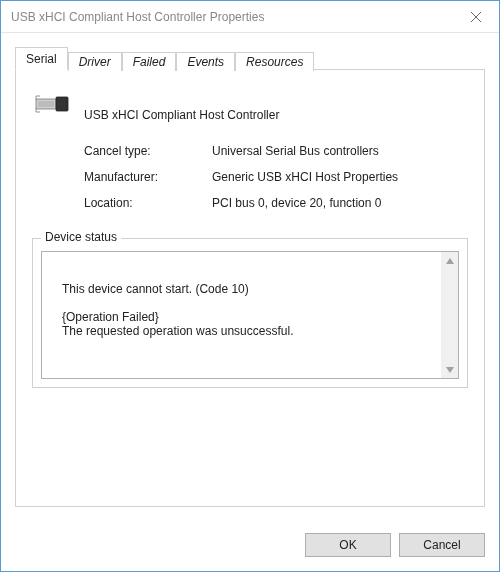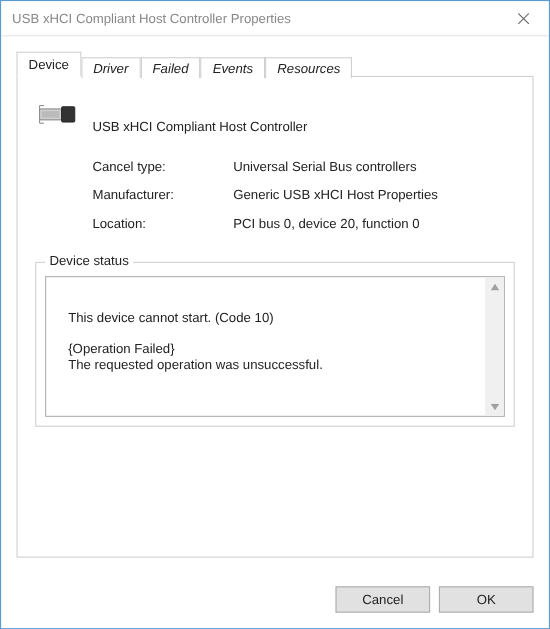--- a/index.html
+++ b/index.html
@@ -177,21 +177,21 @@
     <span class="titlebar-text">USB xHCI Compliant Host Controller Properties</span>
     <div class="titlebar-close">
       <svg viewBox="0 0 10 10">
           <path d="M0 0 L10 10 M10 0 L0 10" stroke="currentColor" stroke-width="1" fill="none"></path>
         </svg>
     </div>
   </div>
 
   <div class="content">
     <div class="tab-strip">
-      <div class="tab active"><span>Device</span></div>
+      <div class="tab active"><span>Serial</span></div>
       <div class="tab"><span>Driver</span></div>
       <div class="tab"><span>Failed</span></div>
       <div class="tab"><span>Events</span></div>
       <div class="tab"><span>Resources</span></div>
     </div>
 
     <div class="tab-panel">
       <div class="device-header">
         <svg class="usb-icon" viewBox="0 0 36 36">
           <rect x="2" y="13" width="20" height="10" rx="1" fill="#d0d0d0" stroke="#777" stroke-width="0.8"></rect>
@@ -230,16 +230,16 @@
                   <path d="M0 0 L4 6 L8 0 Z" fill="currentColor"></path>
                 </svg>
             </div>
           </div>
         </div>
       </div>
     </div>
   </div>
 
   <div class="button-row">
+    <button class="btn"><span>OK</span></button>
     <button class="btn"><span>Cancel</span></button>
-    <button class="btn"><span>OK</span></button>
   </div>
 </div>
 
 </body></html>

